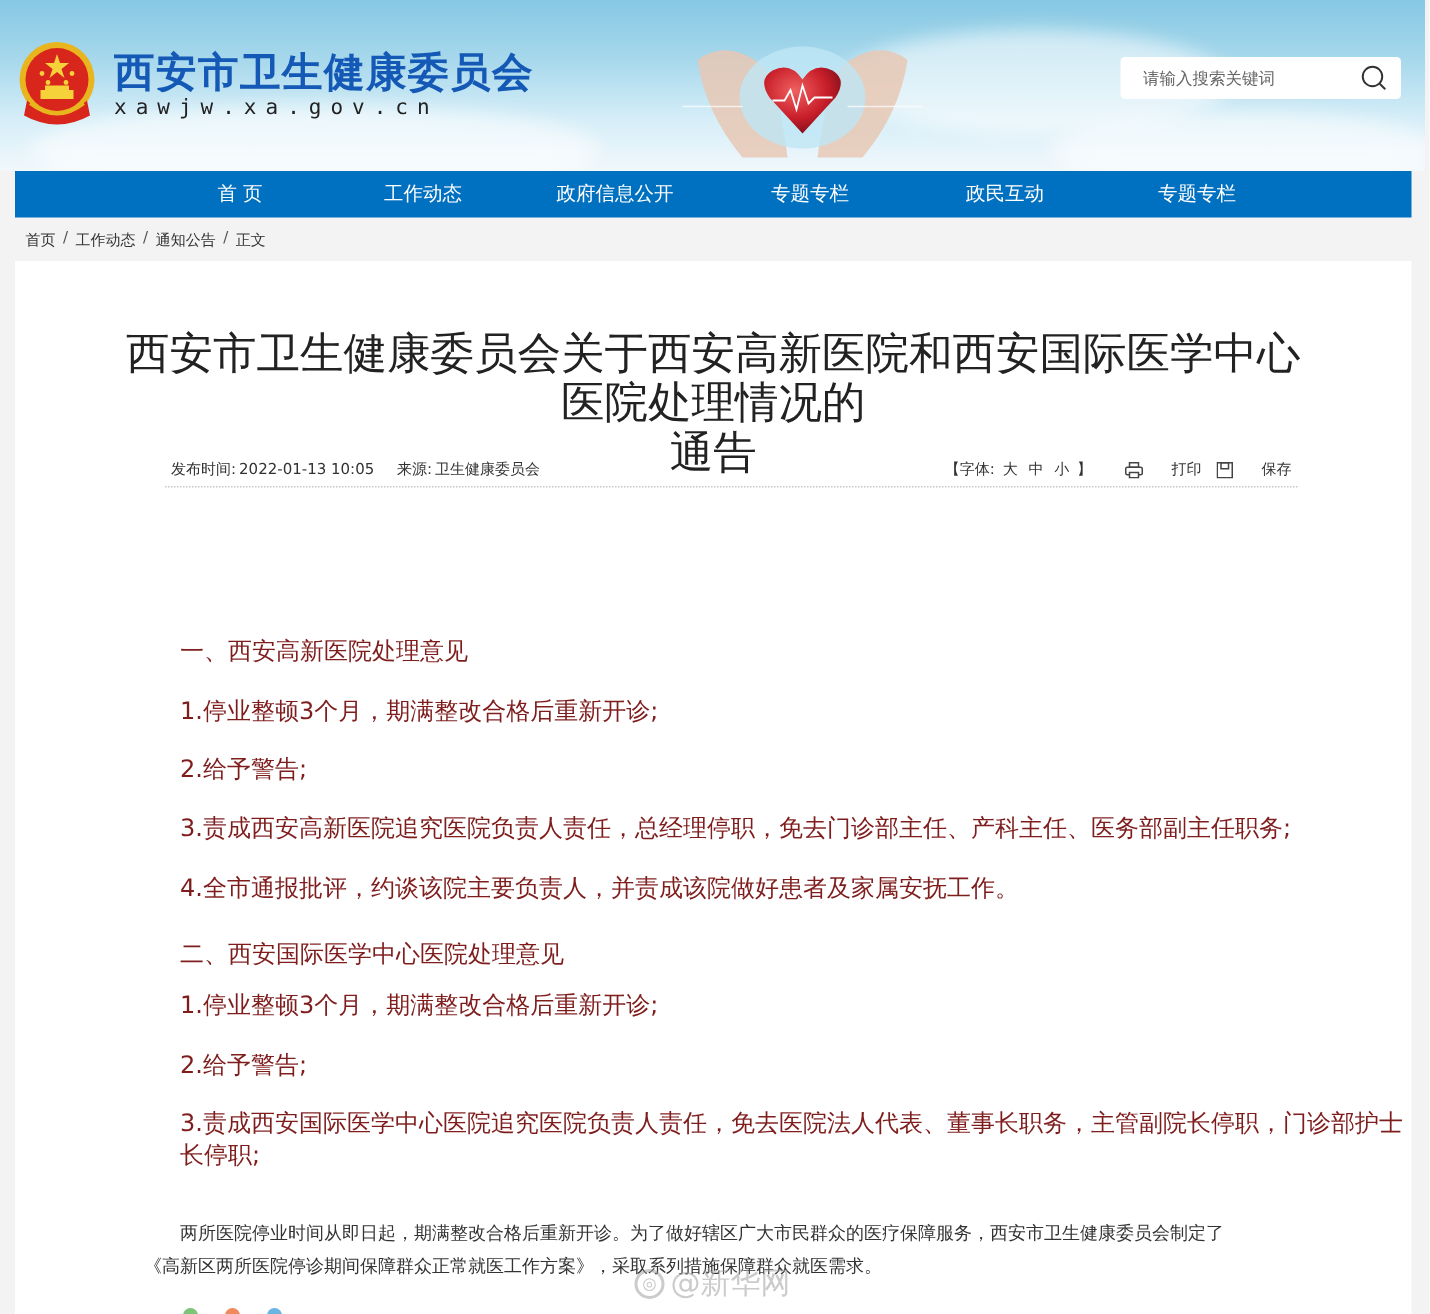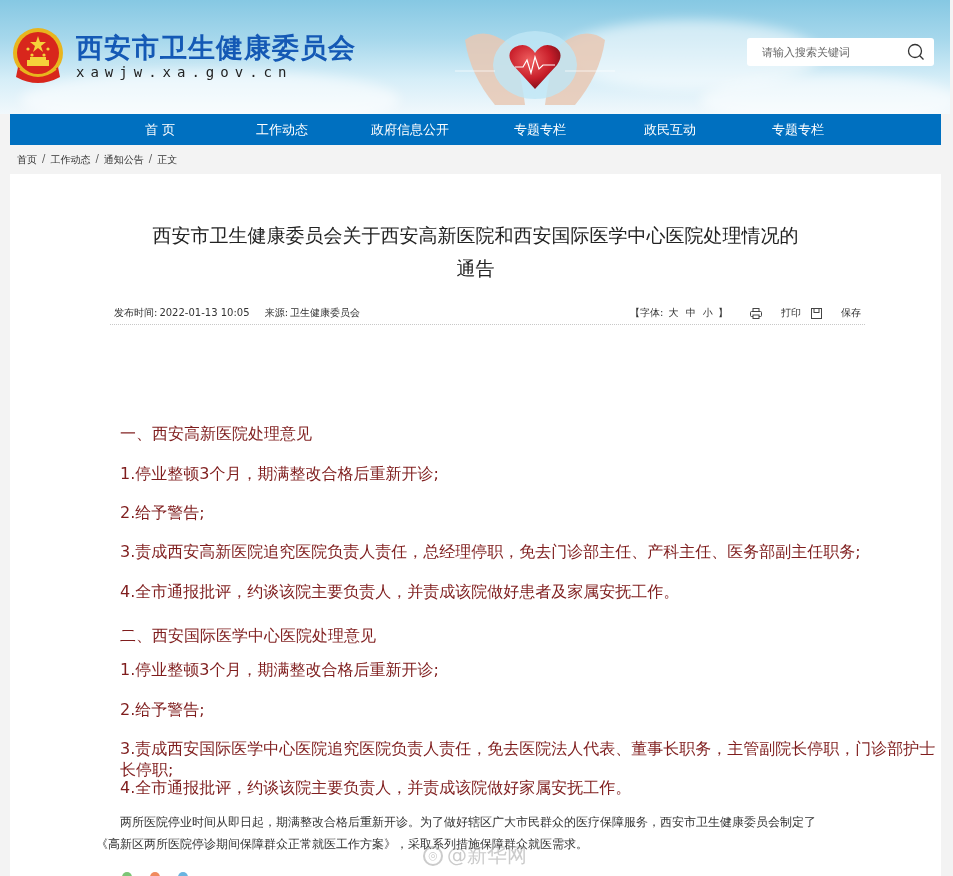--- a/index.html
+++ b/index.html
@@ -62,21 +62,21 @@
   .breadcrumb a { color: #333; text-decoration: none; font-family: Liberation Serif, serif; }
   .sep { color: #555; margin: 0 2px; }
 
   
   .panel {
     position: absolute; left: 10px; top: 174px; width: 931px; height: 702px;
     background: #fff;
   }
   .article-title {
     position: absolute; left: 60px; top: 45px; width: 811px;
-    text-align: center; font-size: 19px; line-height: 33px; color: #222;
+    text-align: center; font-size: 29px; line-height: 33px; color: #222;
   }
   .meta {
     position: absolute; left: 100px; top: 129px; width: 755px; height: 22px;
     border-bottom: 1px dotted #c8c8c8; font-size: 10px; color: #333;
   }
   .meta-left { position: absolute; left: 4px; top: 3px; }
   .meta-left span { margin-right: 12px; }
   .meta-right { position: absolute; right: 4px; top: 3px; display: flex; align-items: center; gap: 4px; }
   .meta-right .fs { margin-right: 12px; }
   .fs-opt { cursor: pointer; margin: 0 2px; }
@@ -202,21 +202,20 @@
   <div class="item" style="top:250px;">一、西安高新医院处理意见</div>
   <div class="item" style="top:290px;">1.停业整顿3个月，期满整改合格后重新开诊;</div>
   <div class="item" style="top:329px;">2.给予警告;</div>
   <div class="item" style="top:368px;">3.责成西安高新医院追究医院负责人责任，总经理停职，免去门诊部主任、产科主任、医务部副主任职务;</div>
   <div class="item" style="top:408px;">4.全市通报批评，约谈该院主要负责人，并责成该院做好患者及家属安抚工作。</div>
 
   <div class="item" style="top:422px;margin-top:30px;">二、西安国际医学中心医院处理意见</div>
   <div class="item" style="top:486px;">1.停业整顿3个月，期满整改合格后重新开诊;</div>
   <div class="item" style="top:526px;">2.给予警告;</div>
   <div class="item" style="top:565px;">3.责成西安国际医学中心医院追究医院负责人责任，免去医院法人代表、董事长职务，主管副院长停职，门诊部护士长停职;</div>
-  <div class="item" style="top:604px;">4.全市通报批评，约谈该院主要负责人，并责成该院做好家属安抚工作。</div>
 
   <div style="position:absolute;left:86px;top:637px;width:780px;font-size:12px;color:#333;line-height:22px;">
     <div style="padding-left:24px;white-space:nowrap;">两所医院停业时间从即日起，期满整改合格后重新开诊。为了做好辖区广大市民群众的医疗保障服务，西安市卫生健康委员会制定了</div>
     <div style="white-space:nowrap;">《高新区两所医院停诊期间保障群众正常就医工作方案》，采取系列措施保障群众就医需求。</div>
   </div>
 
   <div class="watermark">
     <span class="wm-circle">◎</span>
     <span>@新华网</span>
   </div>

